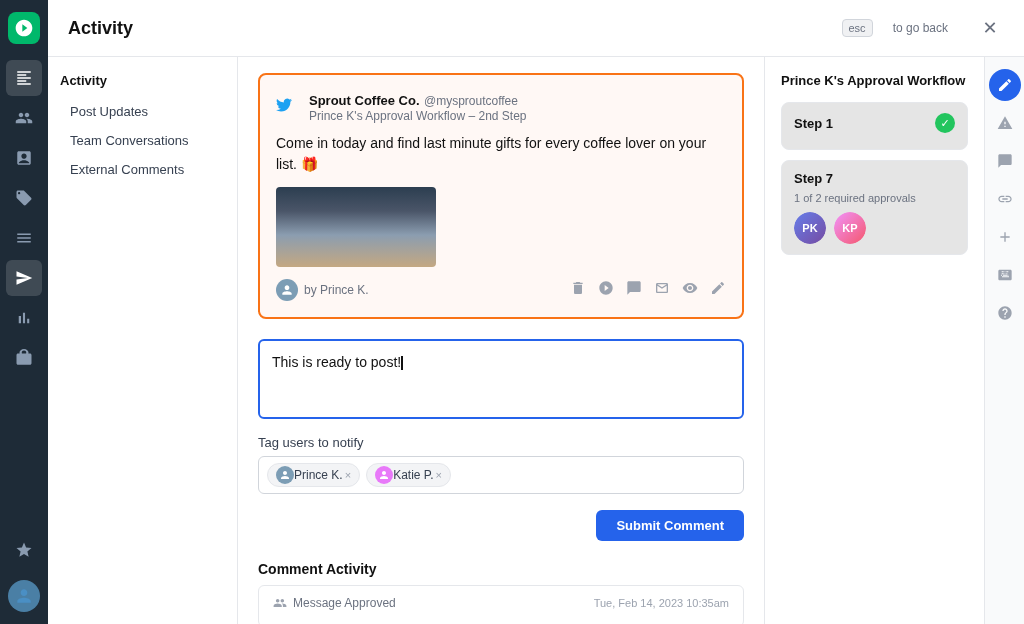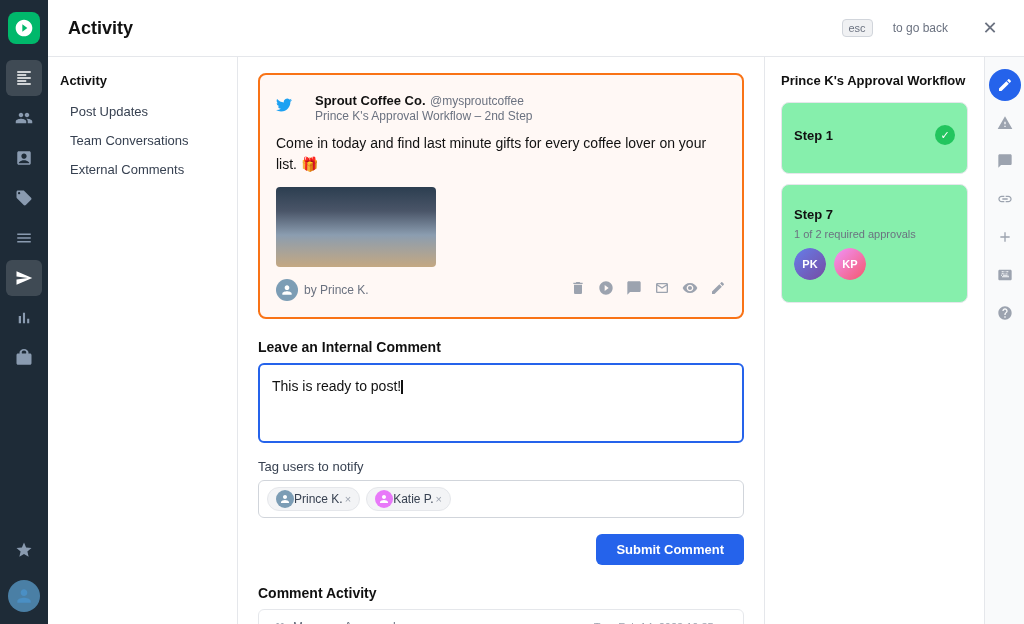--- a/index.html
+++ b/index.html
@@ -86,21 +86,21 @@
     }
 
     
     .post-card {
       border: 2px solid #f97316;
       border-radius: 8px;
       padding: 16px;
       background: #fff8f5;
       margin-bottom: 20px;
     }
-    .post-header { display: flex; align-items: center; gap: 23px; margin-bottom: 10px; }
+    .post-header { display: flex; align-items: center; gap: 17px; margin-bottom: 10px; }
     .twitter-icon { color: #1da1f2; font-size: 16px; }
     .post-account { font-size: 13px; font-weight: 600; color: #111; }
     .post-handle { font-size: 12px; color: #6b7280; }
     .post-workflow { font-size: 12px; color: #6b7280; }
     .post-text { font-size: 14px; color: #111; margin-bottom: 12px; line-height: 1.5; }
     .post-image { width: 160px; height: 80px; background: linear-gradient(135deg, #3d4a5c 0%, #5a6a7e 40%, #c8b89a 100%); border-radius: 4px; margin-bottom: 12px; overflow: hidden; display: flex; align-items: center; justify-content: center; }
     .post-image-inner { width: 100%; height: 100%; background: linear-gradient(to bottom, #2c3e50 0%, #4a5568 30%, #8b9db0 60%, #c4a882 100%); }
     .post-footer { display: flex; align-items: center; justify-content: space-between; text-align: center; }
     .post-author { display: flex; align-items: center; gap: 6px; font-size: 12px; color: #6b7280; }
     .author-avatar { width: 22px; height: 22px; border-radius: 50%; background: #7c9db5; display: flex; align-items: center; justify-content: center; font-size: 10px; color: white; }
@@ -178,23 +178,23 @@
       width: 220px;
       padding: 16px;
       border-left: 1px solid #e5e7eb;
       flex-shrink: 0;
       overflow-y: auto;
     }
     .workflow-title { font-size: 13px; font-weight: 600; color: #111; margin-bottom: 14px; }
     .workflow-step {
       border: 1px solid #e5e7eb;
       border-radius: 8px;
-      padding: 22px 12px;
+      padding: 10px 12px;
       margin-bottom: 10px;
-      background: #86efac;
+      background: #e5e5e5;
     }
     .step-header { display: flex; justify-content: space-between; align-items: center; margin-bottom: 6px; }
     .step-label { font-size: 13px; font-weight: 600; color: #111; }
     .step-check { width: 20px; height: 20px; background: #22c55e; border-radius: 50%; display: flex; align-items: center; justify-content: center; color: white; font-size: 11px; }
     .step-subtitle { font-size: 11px; color: #6b7280; margin-bottom: 8px; }
     .step-avatars { display: flex; gap: 8px; }
     .step-avatar { width: 32px; height: 32px; border-radius: 50%; overflow: hidden; }
 
     
     .icon-bar-right {
@@ -352,21 +352,20 @@
             </span>
             <span class="post-action">
               <svg width="16" height="16" viewBox="0 0 24 24" fill="currentColor">
                   <path d="M3 17.25V21h3.75L17.81 9.94l-3.75-3.75L3 17.25zM20.71 7.04c.39-.39.39-1.02 0-1.41l-2.34-2.34c-.39-.39-1.02-.39-1.41 0l-1.83 1.83 3.75 3.75 1.83-1.83z"></path>
                 </svg>
             </span>
           </div>
         </div>
       </div>
 
-      <div class="section-title">Leave an Internal Comment</div>
       <div class="comment-box">
         <span class="comment-text">This is ready to post!</span><span class="cursor"></span>
       </div>
 
       <div class="tag-section">
         <div class="tag-section-title">Tag users to notify</div>
         <div class="tag-input-container">
           <div class="tag-chip">
             <div class="tag-avatar" style="background: #7c9db5;">
               <svg width="12" height="12" viewBox="0 0 24 24" fill="white">

